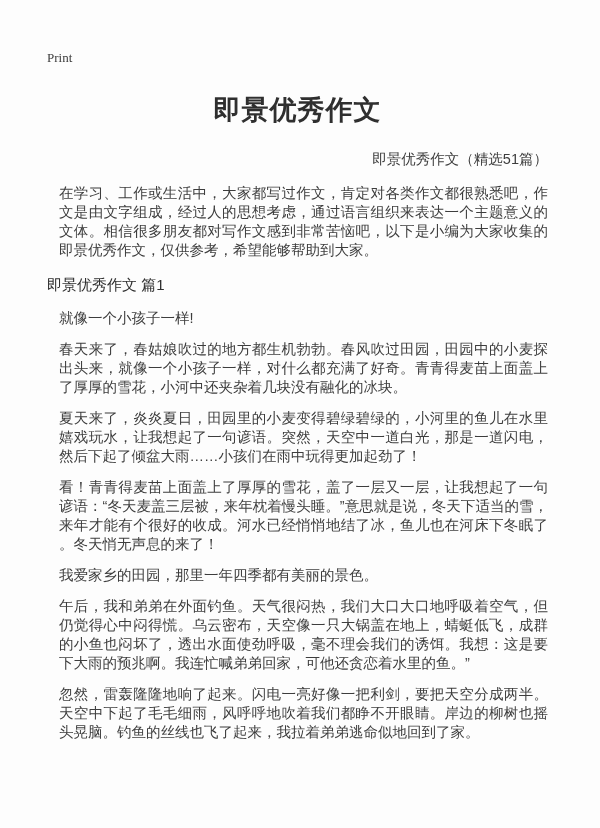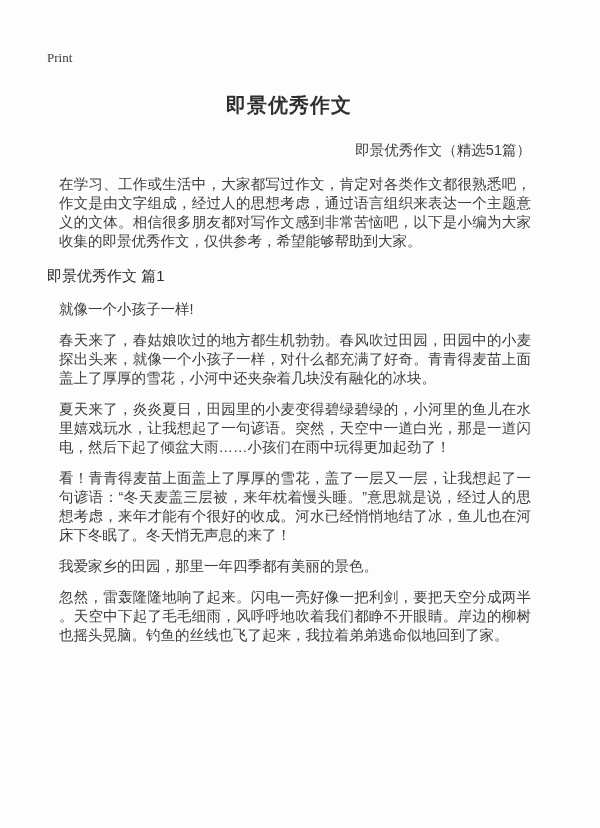--- a/index.html
+++ b/index.html
@@ -6,35 +6,35 @@
     margin: 0;
     padding: 0;
     background: #ffffff;
   }
   .page {
     position: relative;
     width: 600px;
     height: 828px;
     background: #fdfdfd;
     box-sizing: border-box;
-    padding: 48px 69px 30px 47px;
+    padding: 48px 52px 30px 47px;
     overflow: hidden;
     font-family: "Liberation Sans", "DejaVu Sans", sans-serif;
     color: #3d3d3d;
   }
   .print-link {
     font-family: "Liberation Serif", "DejaVu Serif", serif;
     font-size: 13px;
     color: #3d3d3d;
     margin: 0 0 26px 0;
     cursor: pointer;
     display: inline-block;
   }
   .doc-title {
-    font-size: 20px;
+    font-size: 27px;
     font-weight: bold;
     color: #2f2f2f;
     text-align: center;
     margin: 0 0 22px 0;
     letter-spacing: 1px;
   }
   .subtitle {
     font-size: 14.5px;
     margin: 0 0 15px 0;
     text-align: right;
@@ -65,19 +65,20 @@
 
   <p class="subtitle">即景优秀作文（精选51篇）</p>
 
   <p class="para">在学习、工作或生活中，大家都写过作文，肯定对各类作文都很熟悉吧，作文是由文字组成，经过人的思想考虑，通过语言组织来表达一个主题意义的文体。相信很多朋友都对写作文感到非常苦恼吧，以下是小编为大家收集的即景优秀作文，仅供参考，希望能够帮助到大家。</p>
 
   <h2 class="section-heading">即景优秀作文 篇1</h2>
 
   <p class="para">就像一个小孩子一样!</p>
   <p class="para">春天来了，春姑娘吹过的地方都生机勃勃。春风吹过田园，田园中的小麦探出头来，就像一个小孩子一样，对什么都充满了好奇。青青得麦苗上面盖上了厚厚的雪花，小河中还夹杂着几块没有融化的冰块。</p>
   <p class="para">夏天来了，炎炎夏日，田园里的小麦变得碧绿碧绿的，小河里的鱼儿在水里嬉戏玩水，让我想起了一句谚语。突然，天空中一道白光，那是一道闪电，然后下起了倾盆大雨……小孩们在雨中玩得更加起劲了！</p>
-  <p class="para">看！青青得麦苗上面盖上了厚厚的雪花，盖了一层又一层，让我想起了一句谚语：“冬天麦盖三层被，来年枕着慢头睡。”意思就是说，经过人的思想考虑，来年才能有个很好的收成。河水已经悄悄地结了冰，鱼儿也在河床下冬眠了。冬天悄无声息的来了！</p>
+  <p class="para">看！青青得麦苗上面盖上了厚厚的雪花，盖了一层又一层，让我想起了一句谚语：“冬天麦盖三层被，来年枕着慢头睡。”意思就是说，冬天下适当的雪，来年才能有个很好的收成。河水已经悄悄地结了冰，鱼儿也在河床下冬眠了。冬天悄无声息的来了！</p>
   <p class="para">我爱家乡的田园，那里一年四季都有美丽的景色。</p>
 
 
+  <p class="para">午后，我和弟弟在外面钓鱼。天气很闷热，我们大口大口地呼吸着空气，但仍觉得心中闷得慌。乌云密布，天空像一只大锅盖在地上，蜻蜓低飞，成群的小鱼也闷坏了，透出水面使劲呼吸，毫不理会我们的诱饵。我想：这是要下大雨的预兆啊。我连忙喊弟弟回家，可他还贪恋着水里的鱼。”</p>
   <p class="para">忽然，雷轰隆隆地响了起来。闪电一亮好像一把利剑，要把天空分成两半。天空中下起了毛毛细雨，风呼呼地吹着我们都睁不开眼睛。岸边的柳树也摇头晃脑。钓鱼的丝线也飞了起来，我拉着弟弟逃命似地回到了家。</p>
 
 </div>
 
 </body></html>

